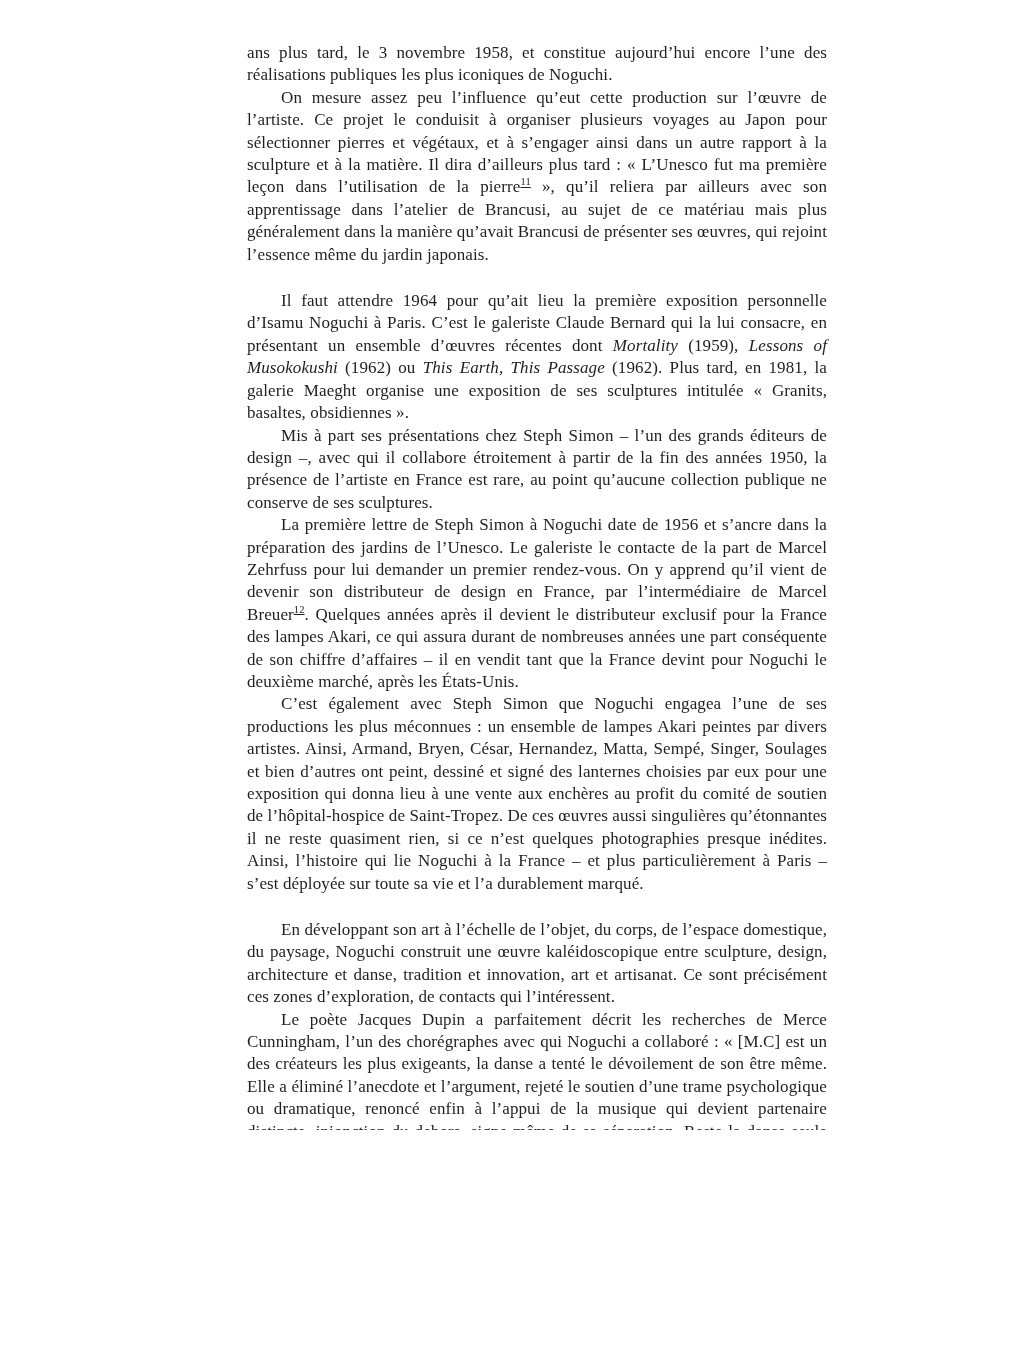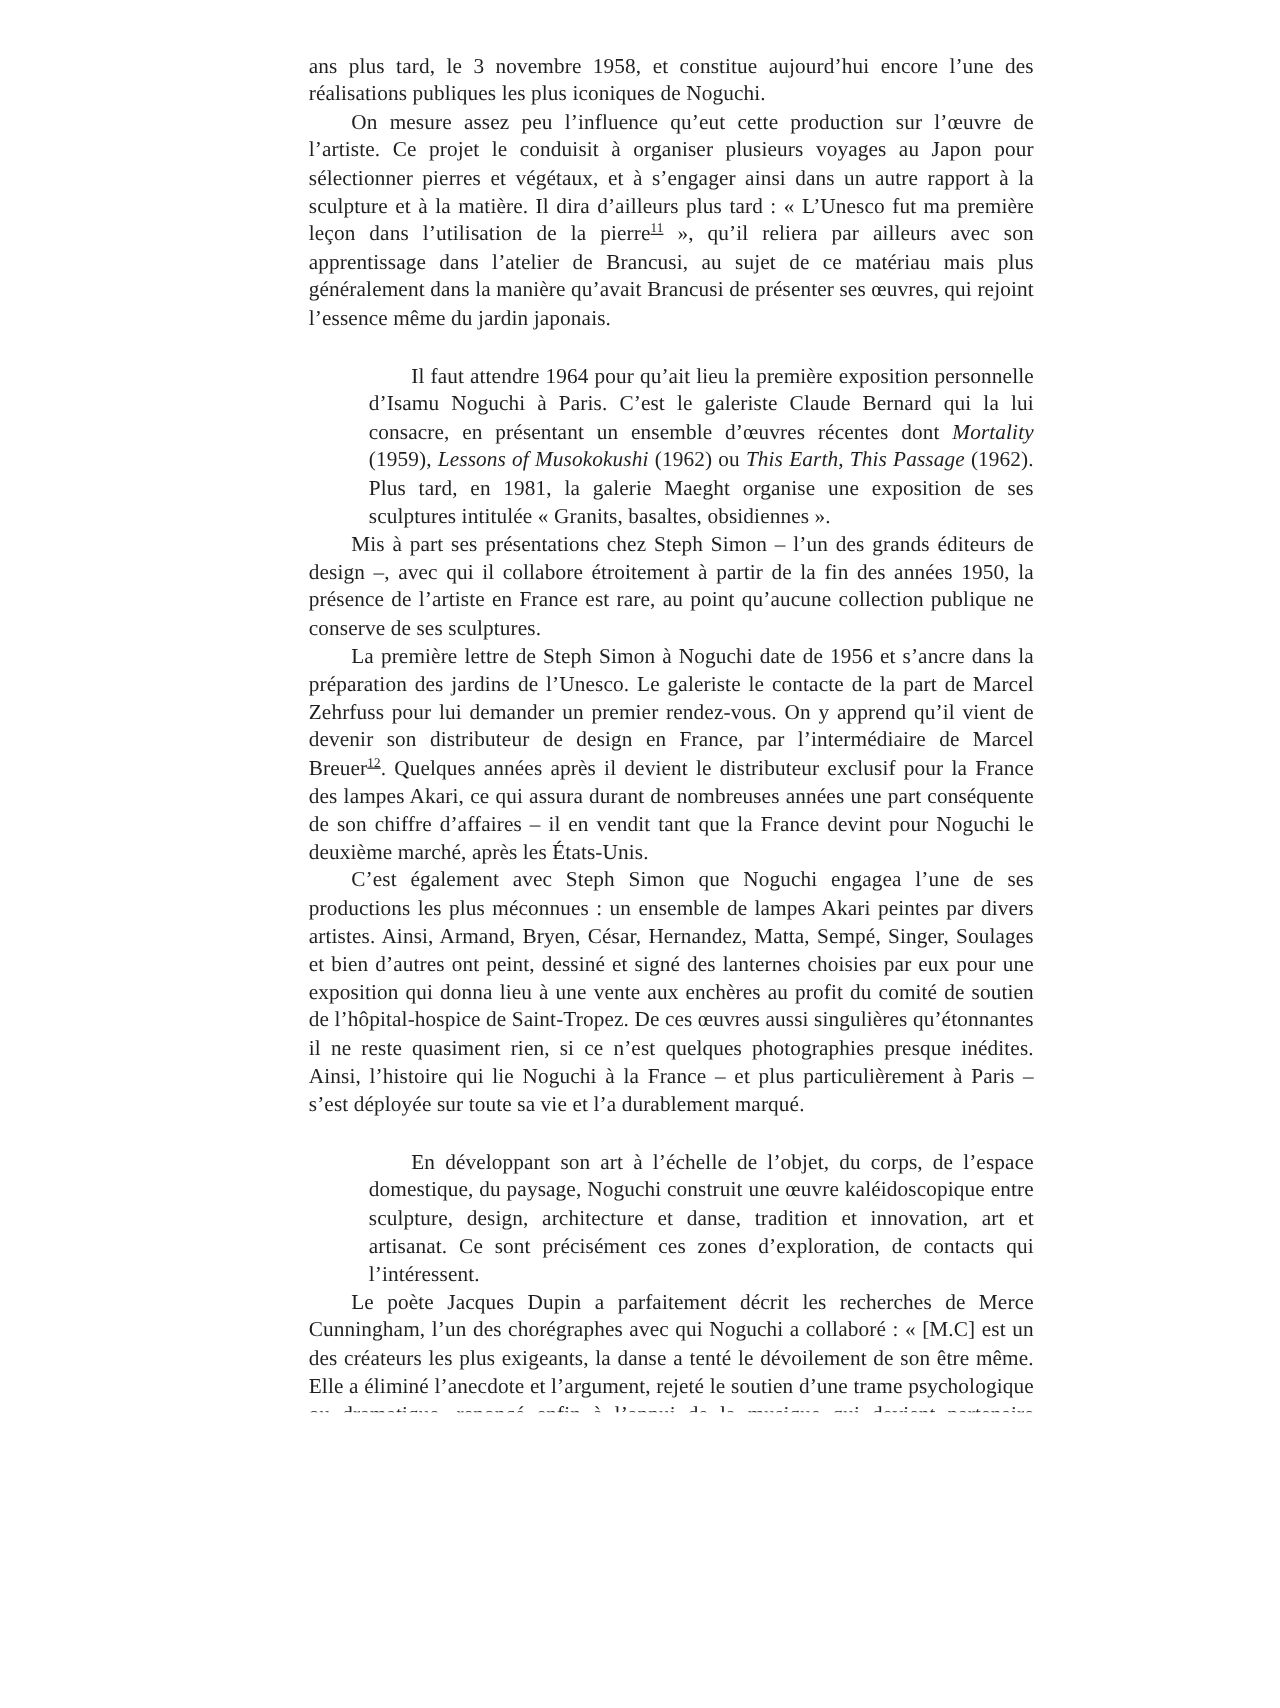--- a/index.html
+++ b/index.html
@@ -29,21 +29,20 @@
   .text-block p {
     margin: 0;
     padding: 0;
     text-indent: 0;
   }
   .text-block p.indent {
     text-indent: 34px;
   }
   .text-block p.gap {
     margin-top: 24px;
-    margin-left: 48px;
   }
   .text-block i {
     font-style: italic;
   }
   .text-block sup {
     font-size: 10.5px;
     line-height: 0;
     vertical-align: super;
     text-decoration: underline;
   }

